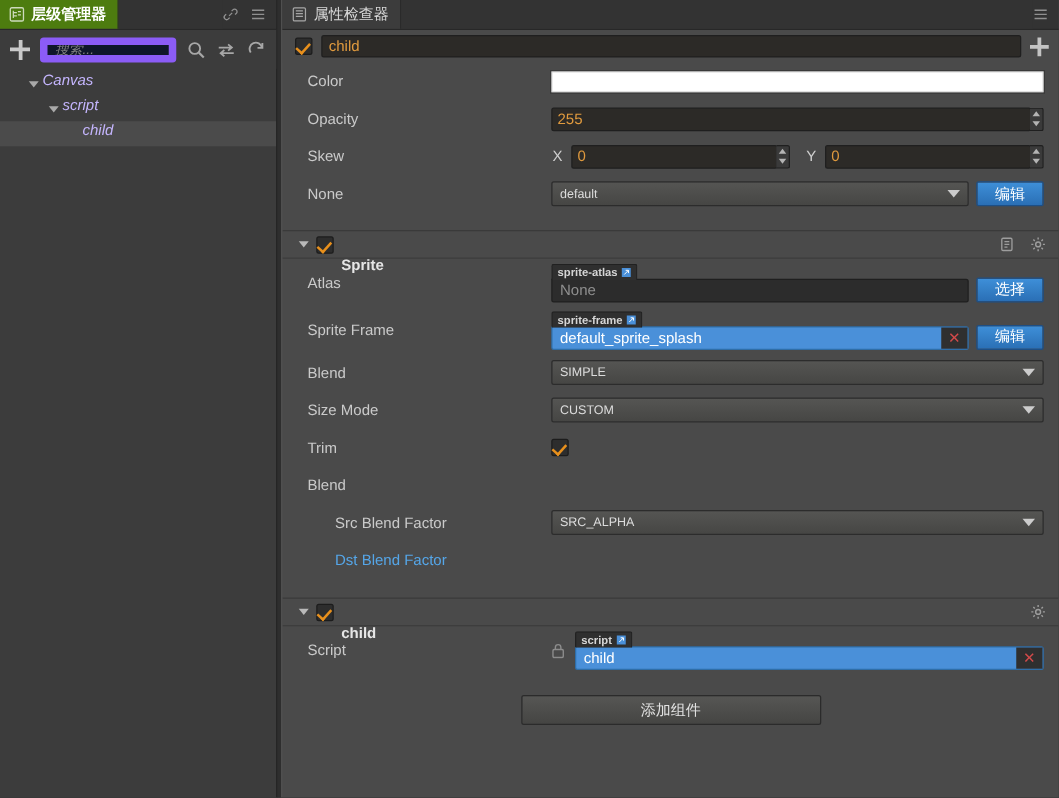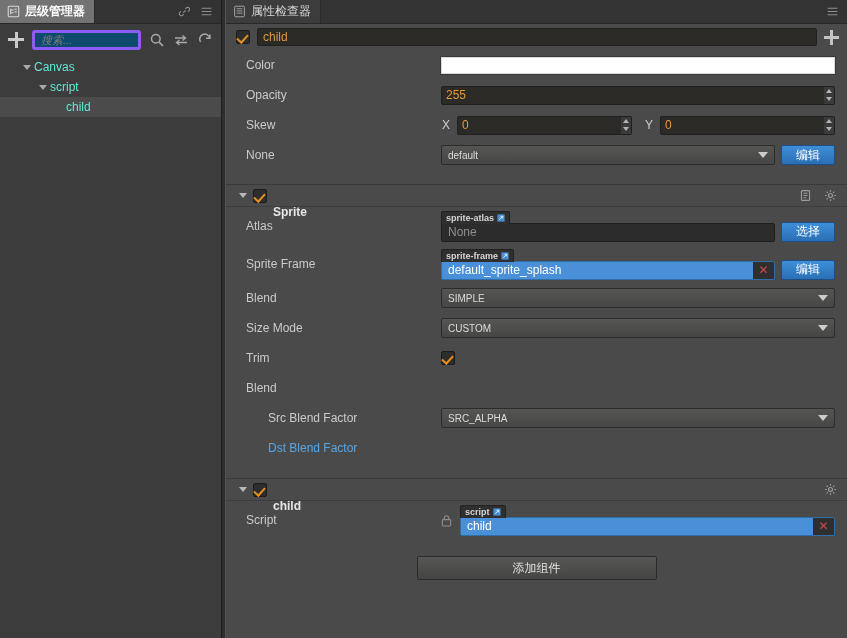--- a/index.html
+++ b/index.html
@@ -29,21 +29,21 @@
     position: relative;
   }
   .tab {
     display: flex; align-items: center; gap: 5px;
     padding: 0 9px 0 7px;
     font-size: 12px;
     background: #333333;
     color: #c8c8c8;
     border-right: 1px solid #2a2a2a;
   }
-  .tab.active-blue { background: #737373; color: #ffffff; font-weight: bold; }
+  .tab.active-blue { background: #4d7c0f; color: #ffffff; font-weight: bold; }
   .tab.active-dark { background: #3c3c3c; color: #d8d8d8; }
   .tabbar-spacer { flex: 1; background: #333333; }
   .tab-icons { display: flex; align-items: center; gap: 9px; padding-right: 8px; }
   .ticon { width: 13px; height: 13px; opacity: .72; display:block; }
 
   .hier-toolbar {
     height: 31px; display: flex; align-items: center;
     gap: 8px; padding: 0 8px;
     background: #3c3c3c;
   }
@@ -51,37 +51,37 @@
     width: 16px; height: 16px; position: relative; flex: 0 0 auto; cursor: pointer;
   }
   .plus-btn::before, .plus-btn::after {
     content:""; position: absolute; background:#c9c9c9;
   }
   .plus-btn::before { left:0; top:6.5px; width:16px; height:3px; }
   .plus-btn::after  { top:0; left:6.5px; height:16px; width:3px; }
   .search-wrap { flex: 1 1 auto; }
   .search-input {
     width: 100%; height: 20px;
-    background: #0c4a6e;
-    border: 3px solid #8b5cf6;
+    background: #0f172a;
+    border: 6px solid #8b5cf6;
     border-radius: 3px;
     color: #9a9a9a;
     font-size: 11px;
     font-style: italic;
     padding: 0 6px;
     outline: none;
     font-family: "Liberation Sans", sans-serif;
   }
   .search-input::placeholder { color:#7e7e7e; font-style: italic; }
   .tb-icon { width: 16px; height: 16px; flex: 0 0 auto; opacity:.8; cursor:pointer; }
 
   .tree { flex: 1 1 auto; overflow: hidden; padding-top: 2px; }
   .tree-row {
-    height: 20px; display: flex; align-items: center;
-    font-size: 12px; color: #5eead4; cursor: pointer; padding-right:4px;
+    height: 20px; display: flex; align-items: flex-start;
+    font-size: 12px; color: #c4b5fd; cursor: pointer; padding-right:4px;font-style:italic;
   }
   .tree-row.selected { background: #4b4b4b; }
   .tw { width: 14px; height: 20px; display:flex; align-items:center; justify-content:center; flex:0 0 auto;}
   .caret { width: 0; height: 0; border-left: 4.5px solid transparent; border-right: 4.5px solid transparent; border-top: 5px solid #a9a9a9; }
   .tree-label { white-space: nowrap; }
 
   
   .splitter { width: 4px; background:#2e2e2e; }
 
   

